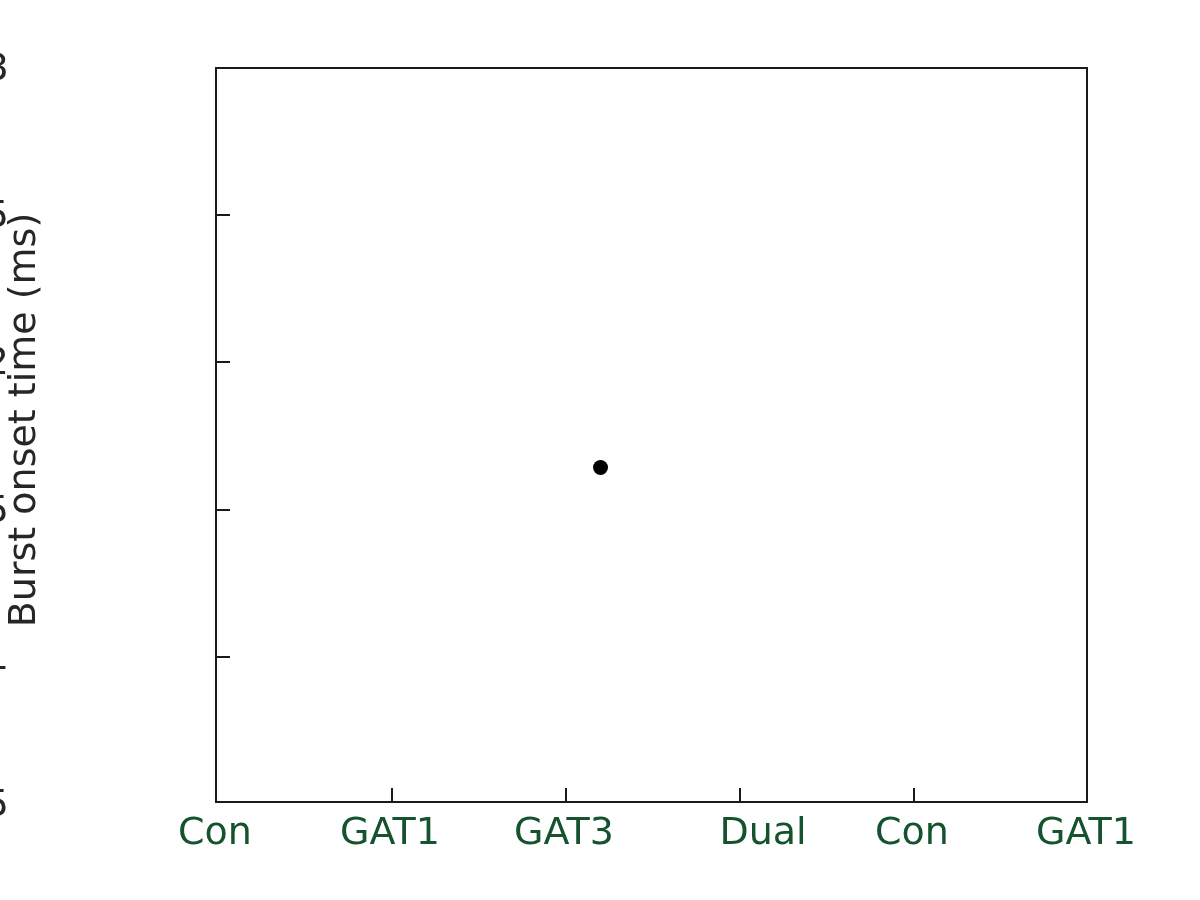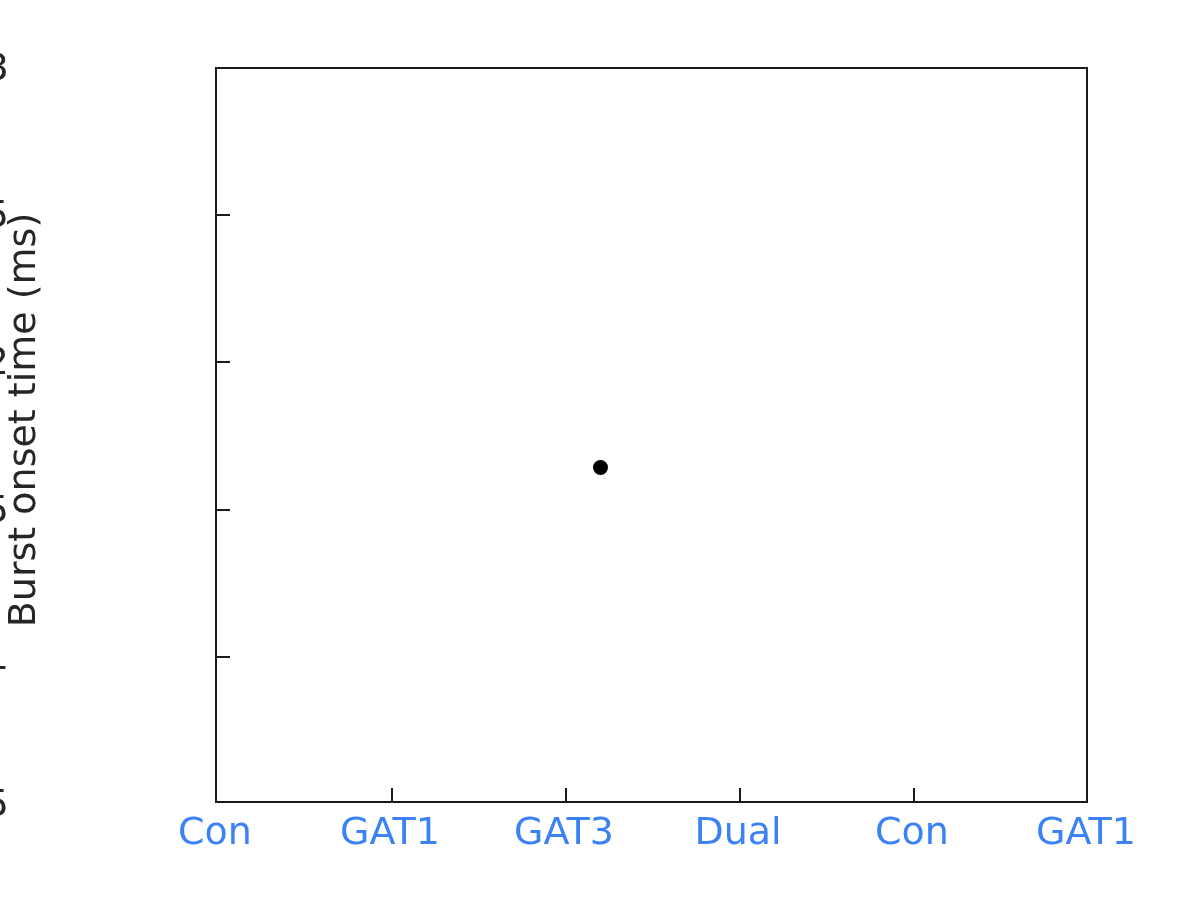--- a/index.html
+++ b/index.html
@@ -56,21 +56,21 @@
     bottom: 0px;
     width: 2px;
     height: 13px;
     background: #1a1a1a;
   }
   
   .xtick-label {
     position: absolute;
     top: 812px;
     font-size: 38px;
-    color: #3b82f6;
+    color: #14532d;
     line-height: 1;
     white-space: nowrap;
     transform: translateX(-50%);
   }
   
   #ylabel {
     position: absolute;
     left: 0px;
     top: 0px;
     width: 900px;
@@ -104,21 +104,21 @@
   <div class="ytick-label" style="top:67px;">1093</div>
   <div class="ytick-label" style="top:214px;">1092.5</div>
   <div class="ytick-label" style="top:361px;">1092</div>
   <div class="ytick-label" style="top:509px;">1091.5</div>
   <div class="ytick-label" style="top:656px;">1091</div>
   <div class="ytick-label" style="top:803px;">1090.5</div>
 
   <div class="xtick-label" style="left:215px;">Con</div>
   <div class="xtick-label" style="left:390px;">GAT1</div>
   <div class="xtick-label" style="left:564px;text-align:right;">GAT3</div>
-  <div class="xtick-label" style="left:738px;">Dual</div>
+  <div class="xtick-label" style="left:763px;">Dual</div>
   <div class="xtick-label" style="left:912px;">Con</div>
   <div class="xtick-label" style="left:1086px;">GAT1</div>
 
   <div id="plot-area">
 
     <div class="ytick-mark" style="top:145px;"></div>
     <div class="ytick-mark" style="top:292px;"></div>
     <div class="ytick-mark" style="top:440px;"></div>
     <div class="ytick-mark" style="top:587px;"></div>
 

